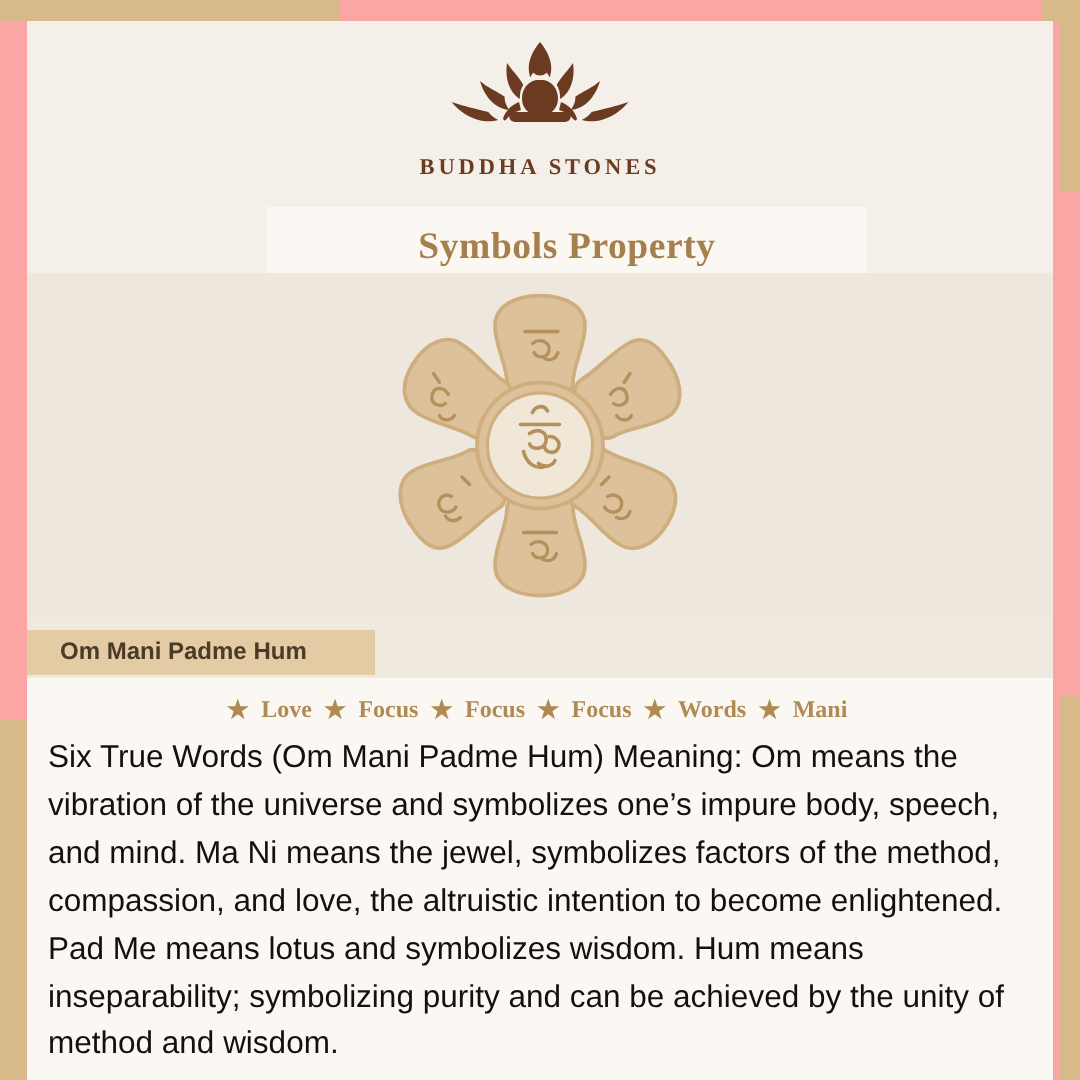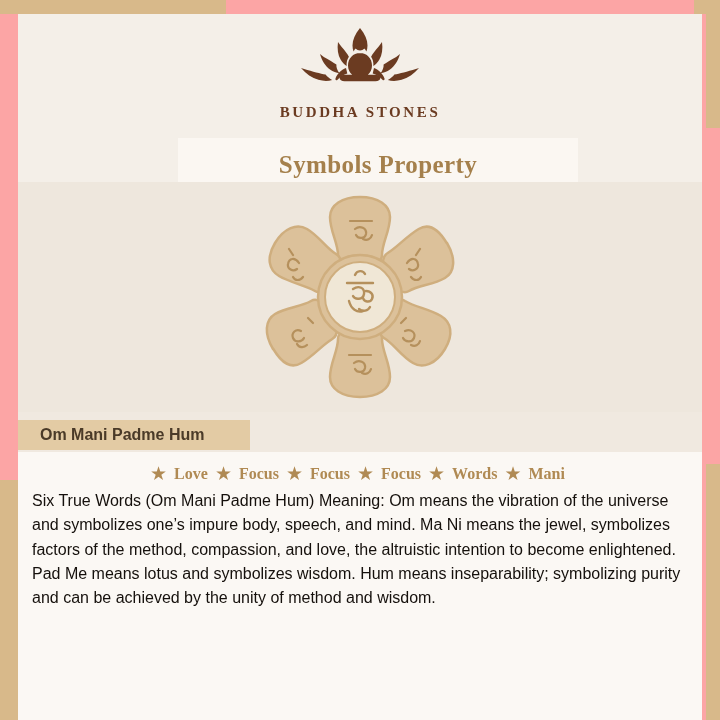--- a/index.html
+++ b/index.html
@@ -161,21 +161,21 @@
     padding: 0 5px;
   }
   .star {
     color: #b08a53;
     font-size: 19px;
     line-height: 1;
   }
   .body-text {
     margin: 0;
     padding: 2px 14px 0 14px;
-    font-size: 16px;
+    font-size: 21px;
     line-height: 1.52;
     color: #15100c;
   }
   .body-text p {
     margin: 0;
   }
 </style>
 </head>
 <body>
 

